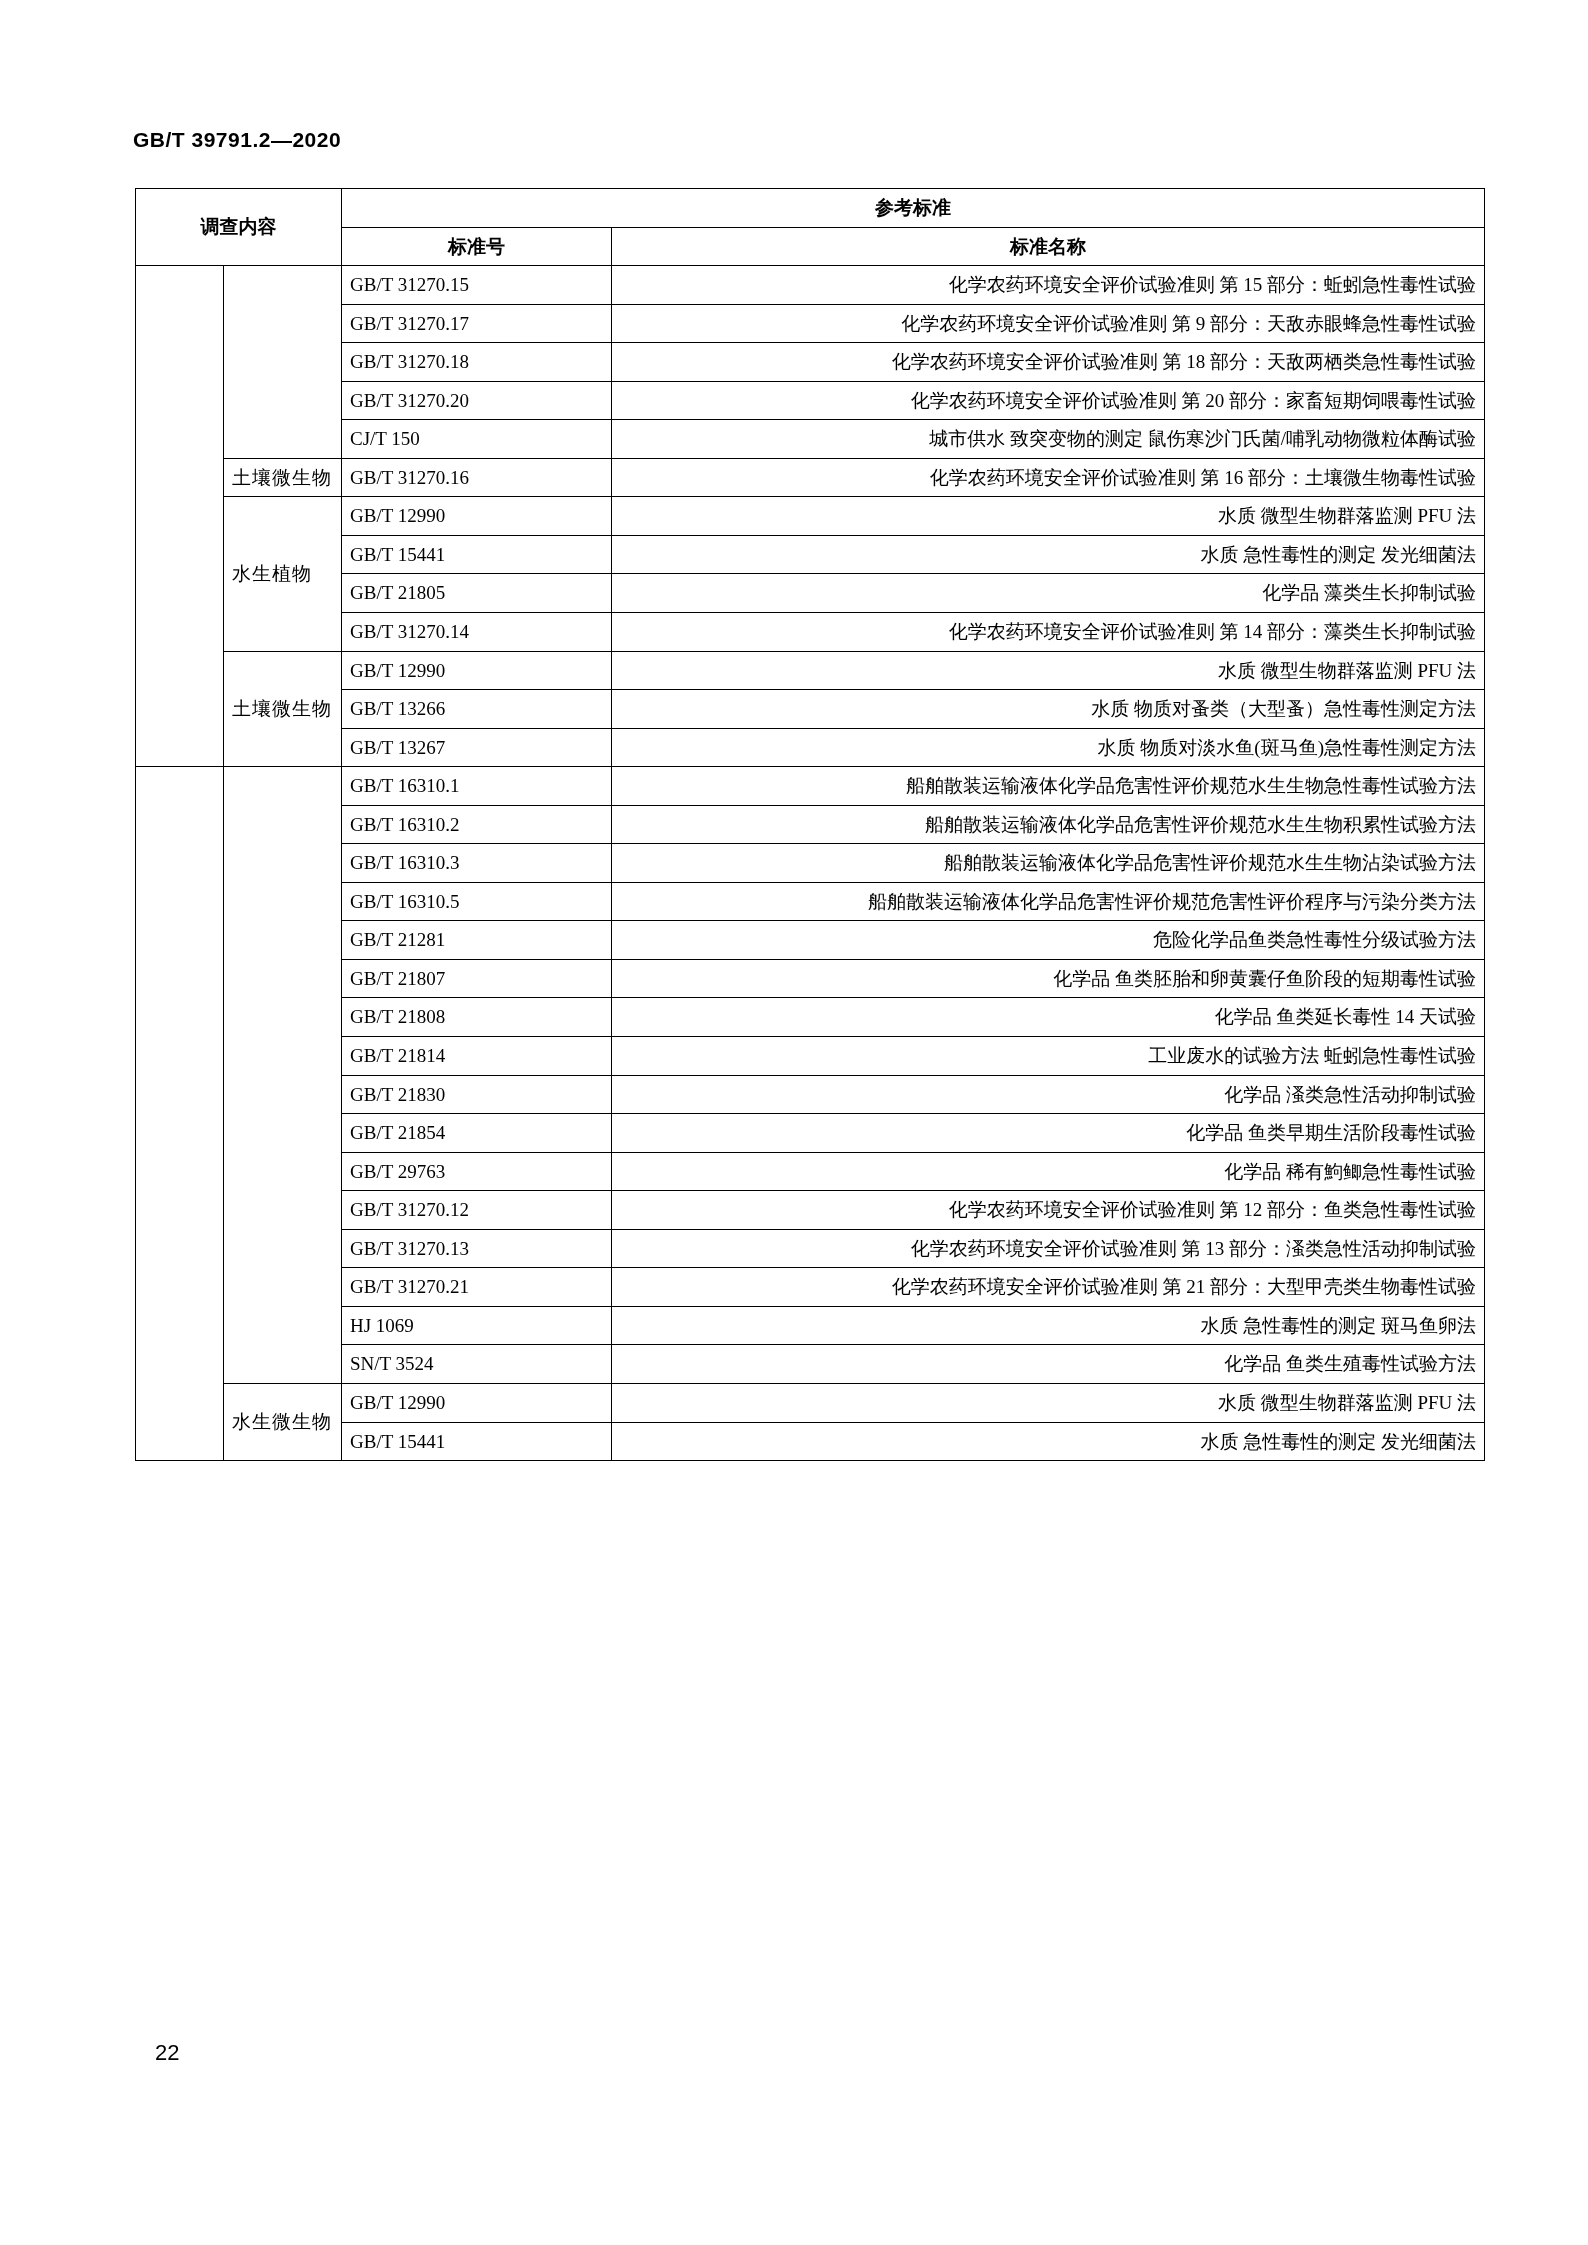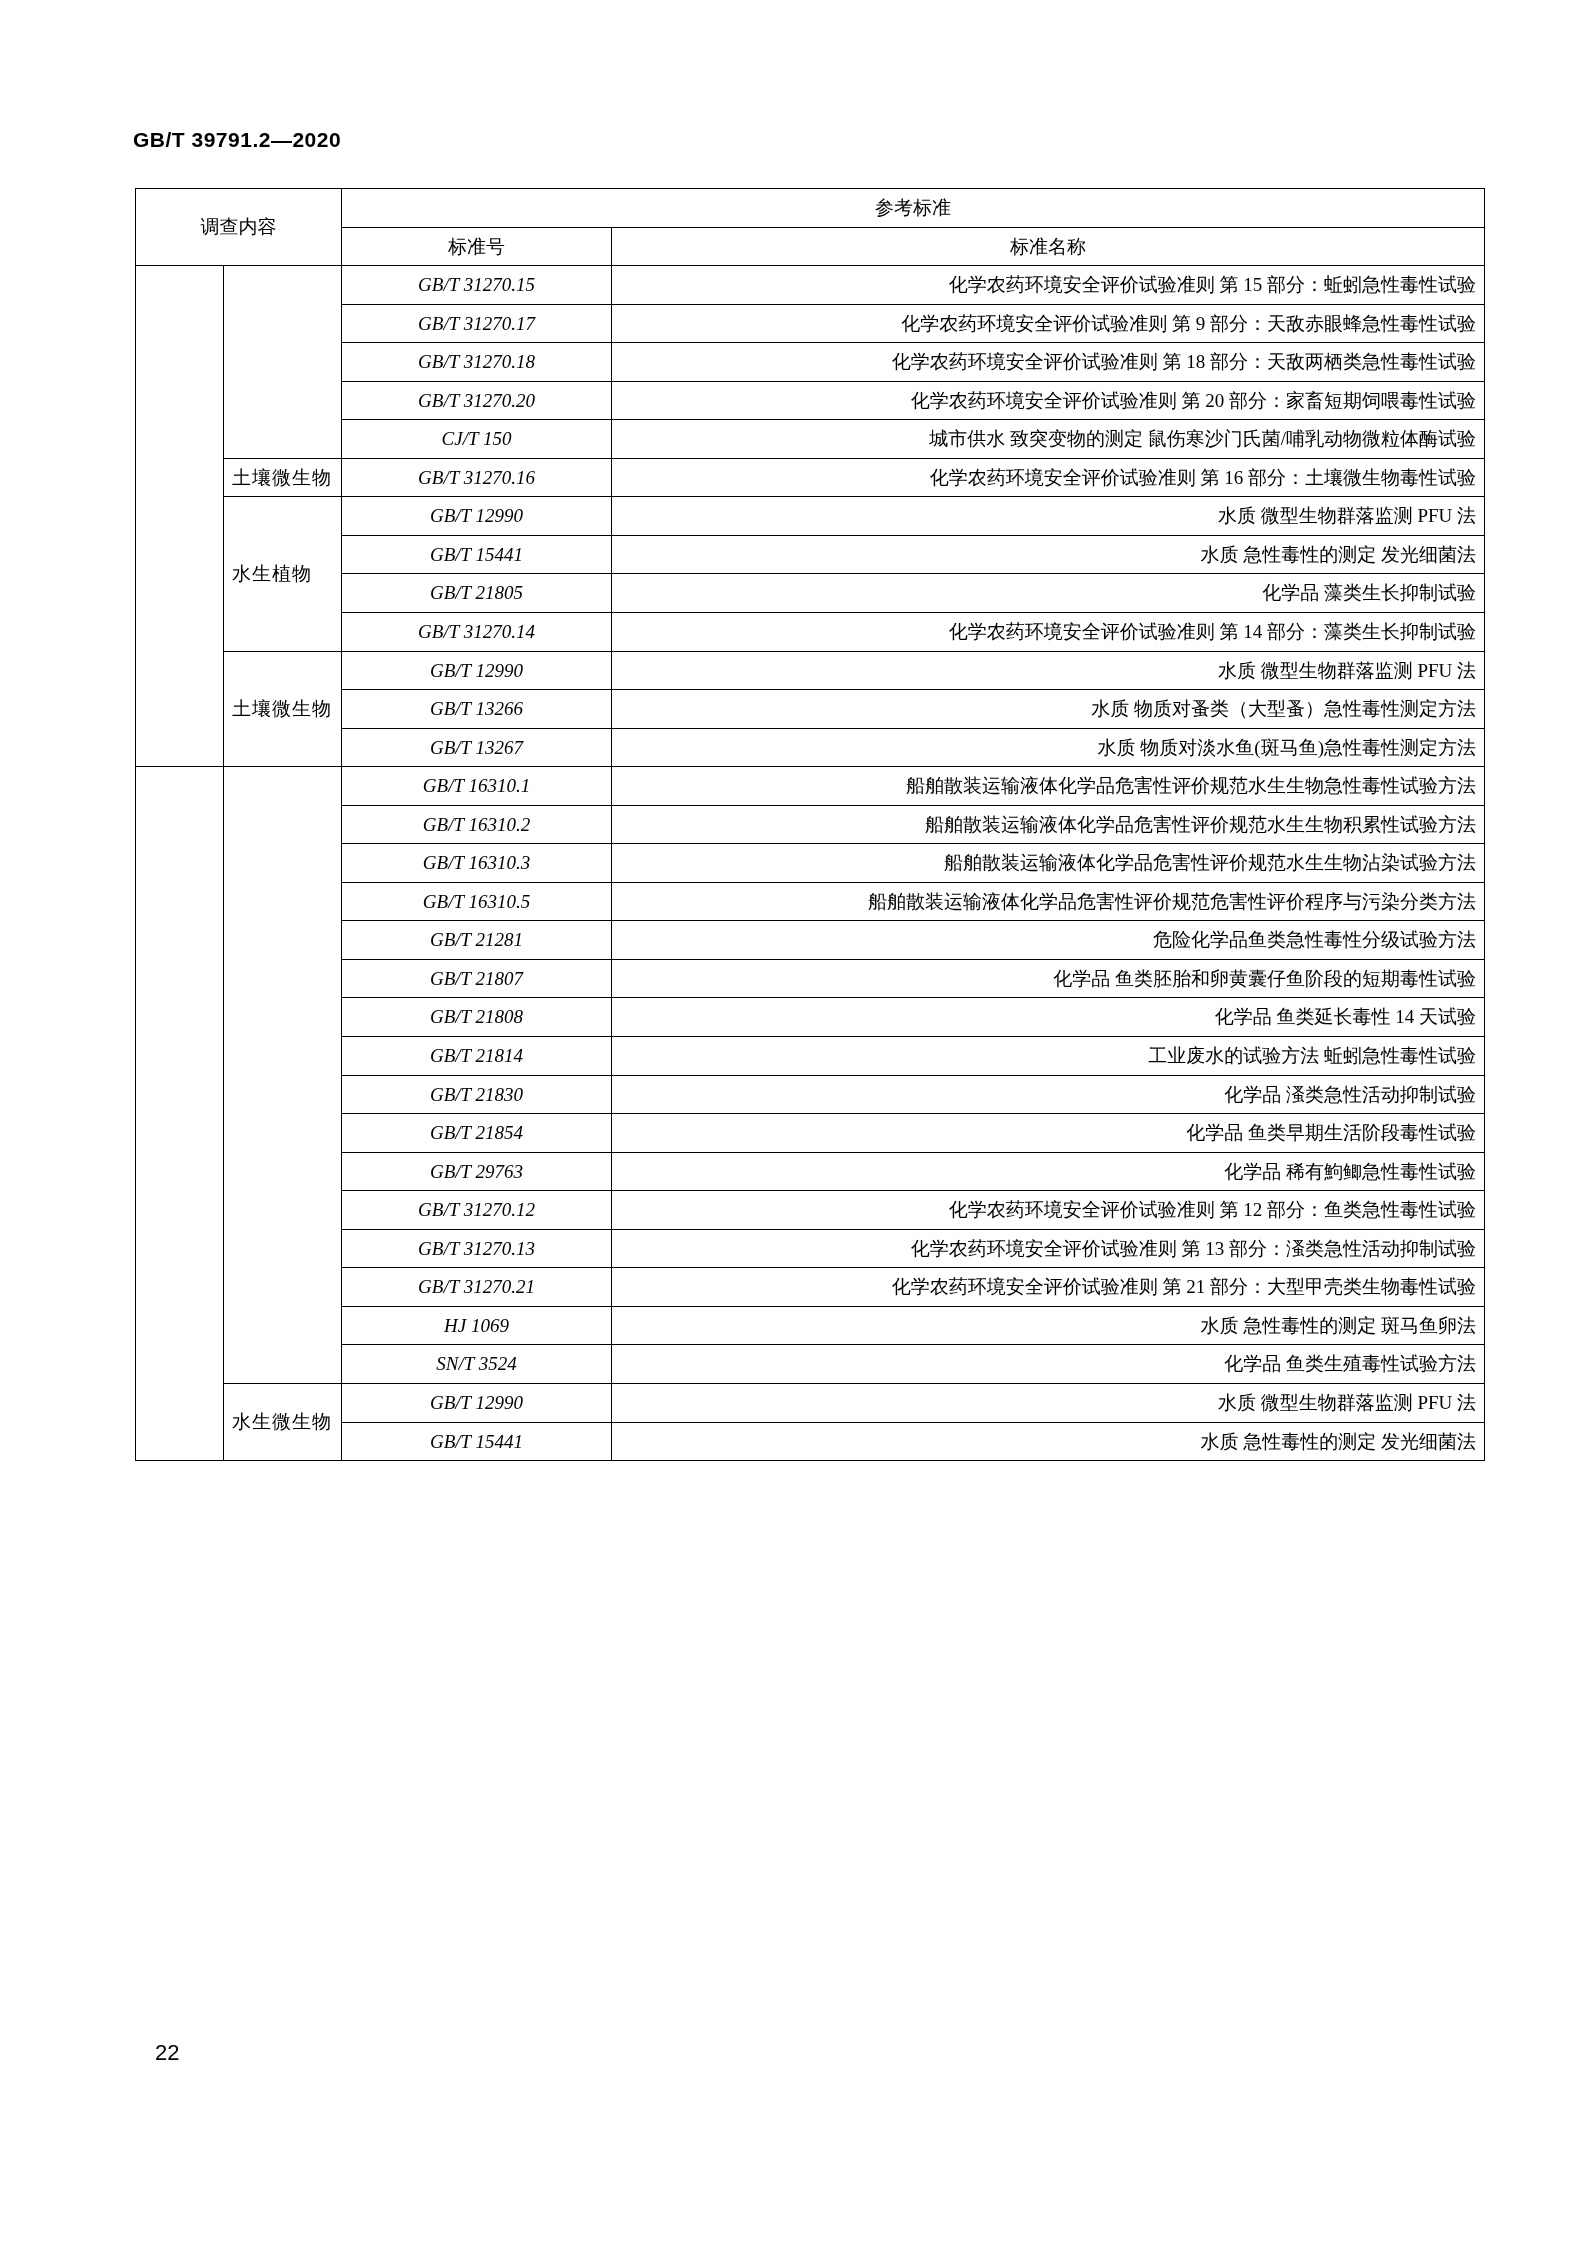--- a/index.html
+++ b/index.html
@@ -47,35 +47,34 @@
   table.main td, table.main th {
     border: 1px solid #000000;
     font-size: 19px;
     font-family: "Liberation Serif", serif;
     padding: 5px 8px;
     vertical-align: middle;
     line-height: 1.45;
   }
   .c-head {
     text-align: center;
-    font-weight: normal;
+    font-weight: bold;
   }
   .col-cat1 { width: 88px; }
   .col-cat2 { width: 118px; }
   .col-num  { width: 270px; }
   .col-name { width: auto; }
   .cat-cell {
     text-align: left;
     vertical-align: middle;
     letter-spacing: 1px;
   }
   .num-cell {
-    text-align: center;
+    text-align: left;
     white-space: nowrap;
-    font-style: italic;
   }
   .name-cell {
     text-align: right;
     padding-left: 10px;
   }
   .tall { line-height: 1.5; }
 </style>
 </head>
 <body>
 

